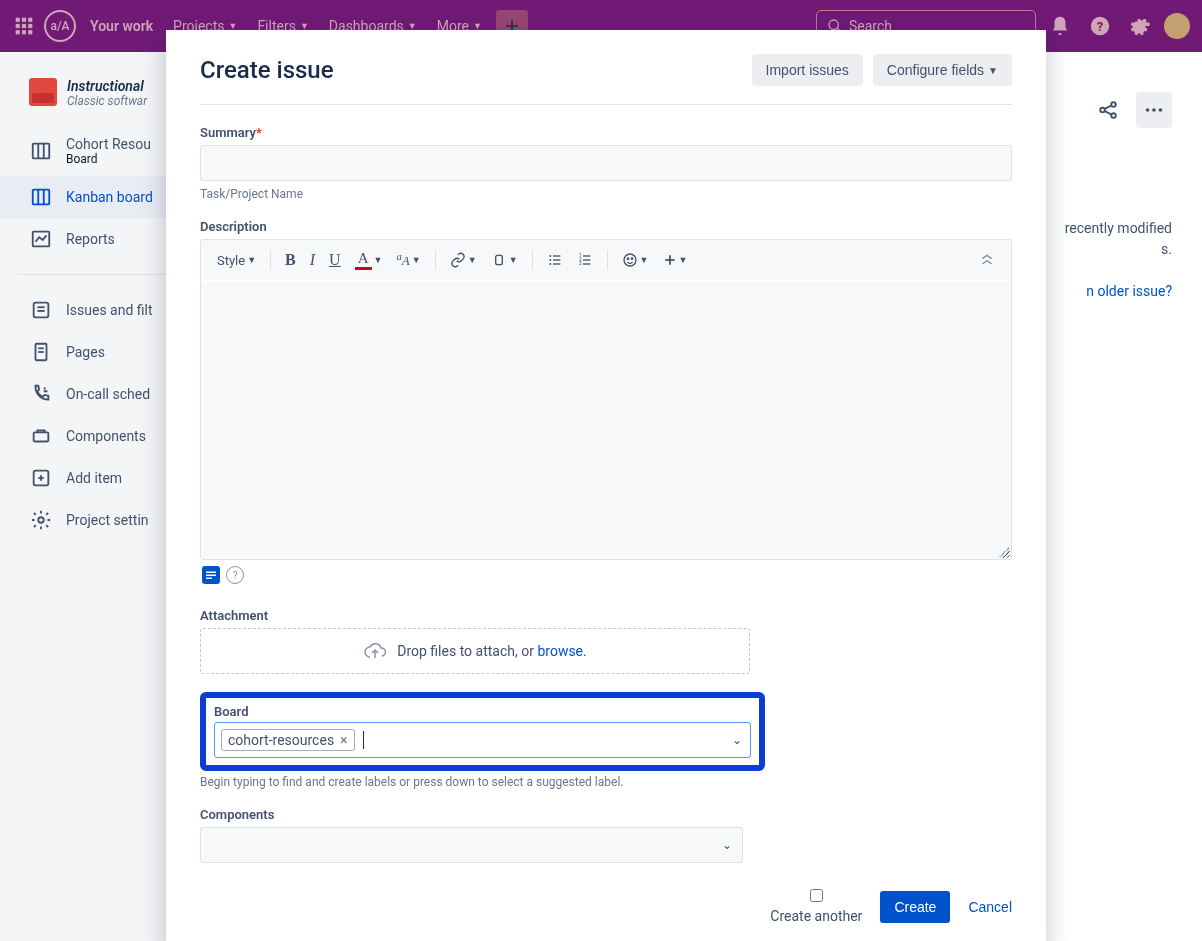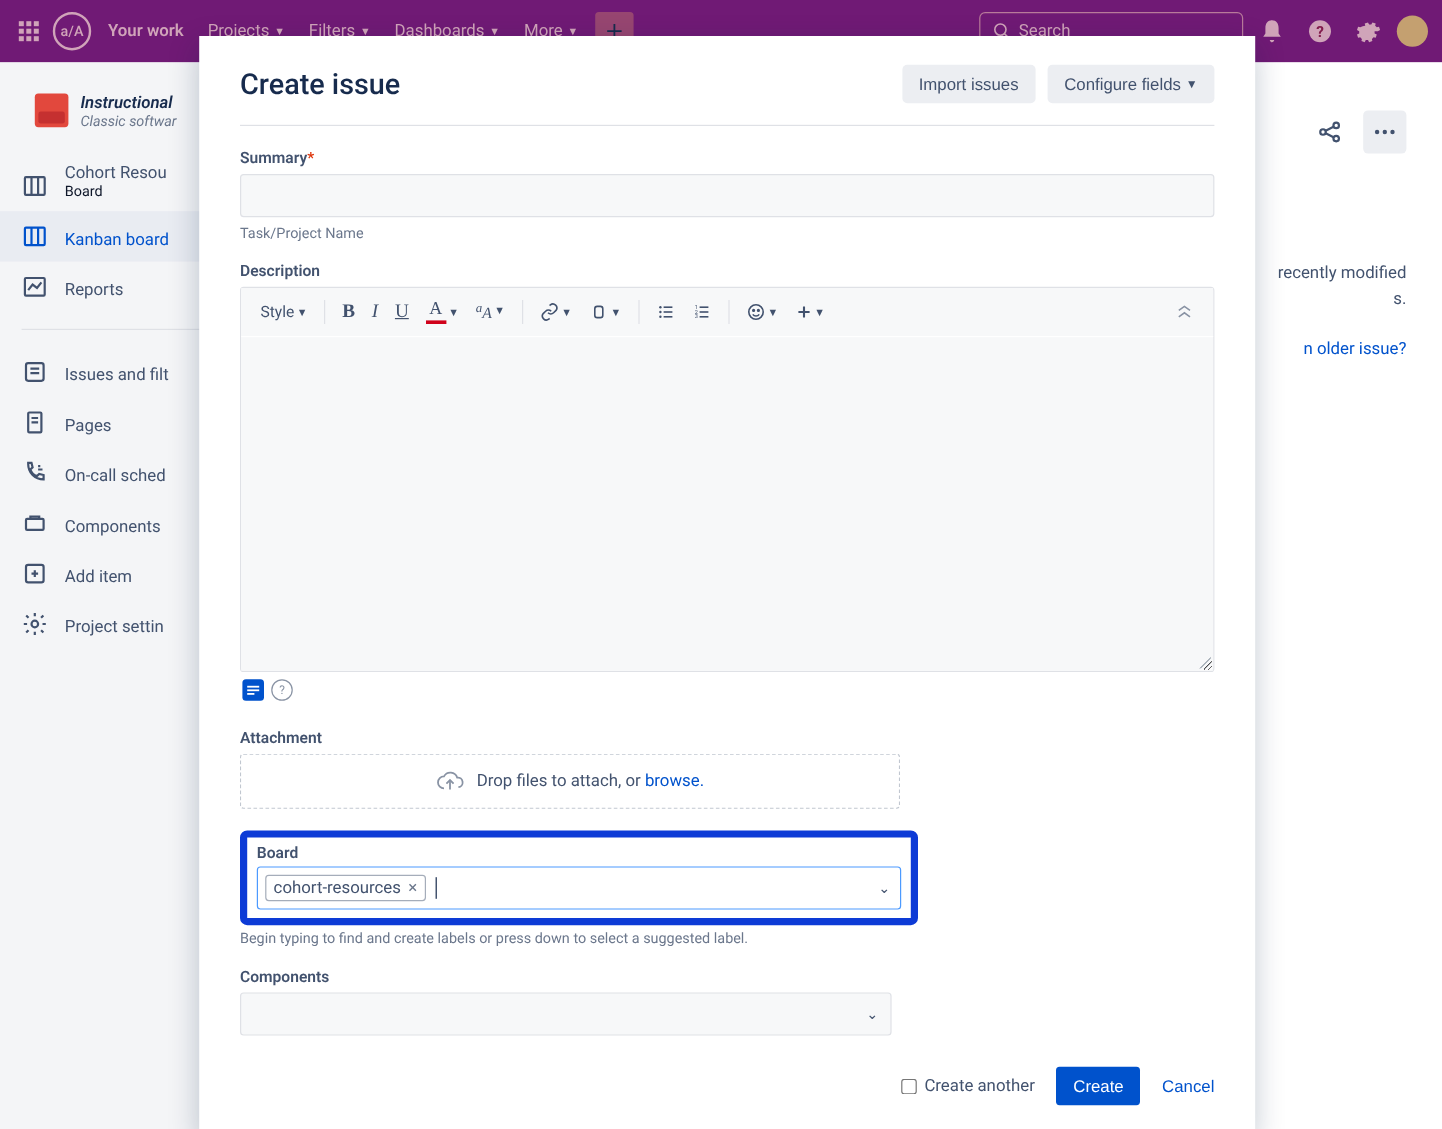--- a/index.html
+++ b/index.html
@@ -19,21 +19,21 @@
 .nav-icon { width: 32px; height: 32px; display: flex; align-items: center; justify-content: center; cursor: pointer; color: #d0a4b9; }
 .avatar { width: 26px; height: 26px; border-radius: 50%; background: #c4a070; cursor: pointer; }
 
 
 .sidebar { position: absolute; left: 0; top: 52px; width: 260px; bottom: 0; background: #f4f5f7; padding: 20px 0; }
 .proj-header { display: flex; gap: 10px; padding: 6px 29px 18px; font-style: italic; }
 .proj-icon { width: 28px; height: 28px; background: #e2483d; border-radius: 3px; position: relative; overflow: hidden; }
 .proj-icon::after { content: ""; position: absolute; bottom: 3px; left: 3px; right: 3px; height: 10px; background: #c53030; border-radius: 2px; }
 .proj-name { font-weight: 600; font-size: 14px; color: #172b4d; }
 .proj-type { font-size: 12px; color: #6b778c; }
-.side-item { display: flex; align-items: flex-end; gap: 14px; padding: 10px 18px; font-size: 14px; color: #42526e; cursor: pointer; }
+.side-item { display: flex; align-items: center; gap: 14px; padding: 10px 30px; font-size: 14px; color: #42526e; cursor: pointer; }
 .side-item.active { background: #e9ecf2; color: #0052cc; }
 .side-icon { width: 22px; height: 22px; display: flex; align-items: center; justify-content: center; flex-shrink: 0; }
 .side-text .side-title { font-size: 14px; }
 .side-text .side-sub { font-size: 12px; color: #0f172a; }
 .side-divider { height: 1px; background: #dfe1e6; margin: 14px 18px; }
 
 
 .main-bg { position: absolute; left: 260px; top: 52px; right: 0; bottom: 0; background: #fff; }
 .main-header-row { padding: 40px 30px 10px; display: flex; justify-content: flex-end; gap: 10px; align-items: center; }
 .icon-btn-bg { width: 36px; height: 36px; border-radius: 4px; display: flex; align-items: center; justify-content: center; cursor: pointer; }
@@ -83,21 +83,21 @@
 .label-chip .x { cursor: pointer; color: #6b778c; font-size: 14px; }
 .labels-cursor { width: 1px; height: 18px; background: #172b4d; }
 .labels-chev { position: absolute; right: 8px; color: #42526e; cursor: pointer; font-size: 12px; }
 
 
 .select { width: 543px; height: 36px; border: 1px solid #dfe1e6; border-radius: 3px; background: #f7f8f9; position: relative; }
 .select .chev { position: absolute; right: 10px; top: 10px; color: #42526e; font-size: 12px; }
 
 
 .modal-footer { display: flex; justify-content: flex-end; align-items: center; gap: 18px; margin-top: 26px; font-size: 14px; }
-.checkbox-row { display: flex; align-items: center; gap: 6px; color: #42526e; }
+.checkbox-row { display: flex; align-items: center; gap: 6px; color: #42526e; flex-direction: column; }
 .btn-primary { background: #0052cc; color: #fff; border: none; border-radius: 3px; padding: 8px 14px; font-size: 14px; font-weight: 500; cursor: pointer; }
 .btn-link { color: #0052cc; background: none; border: none; font-size: 14px; cursor: pointer; }
 
 svg { display: block; }
 </style>
 </head>
 <body>
 
 <div class="topnav">
   <div class="apps-icon">

